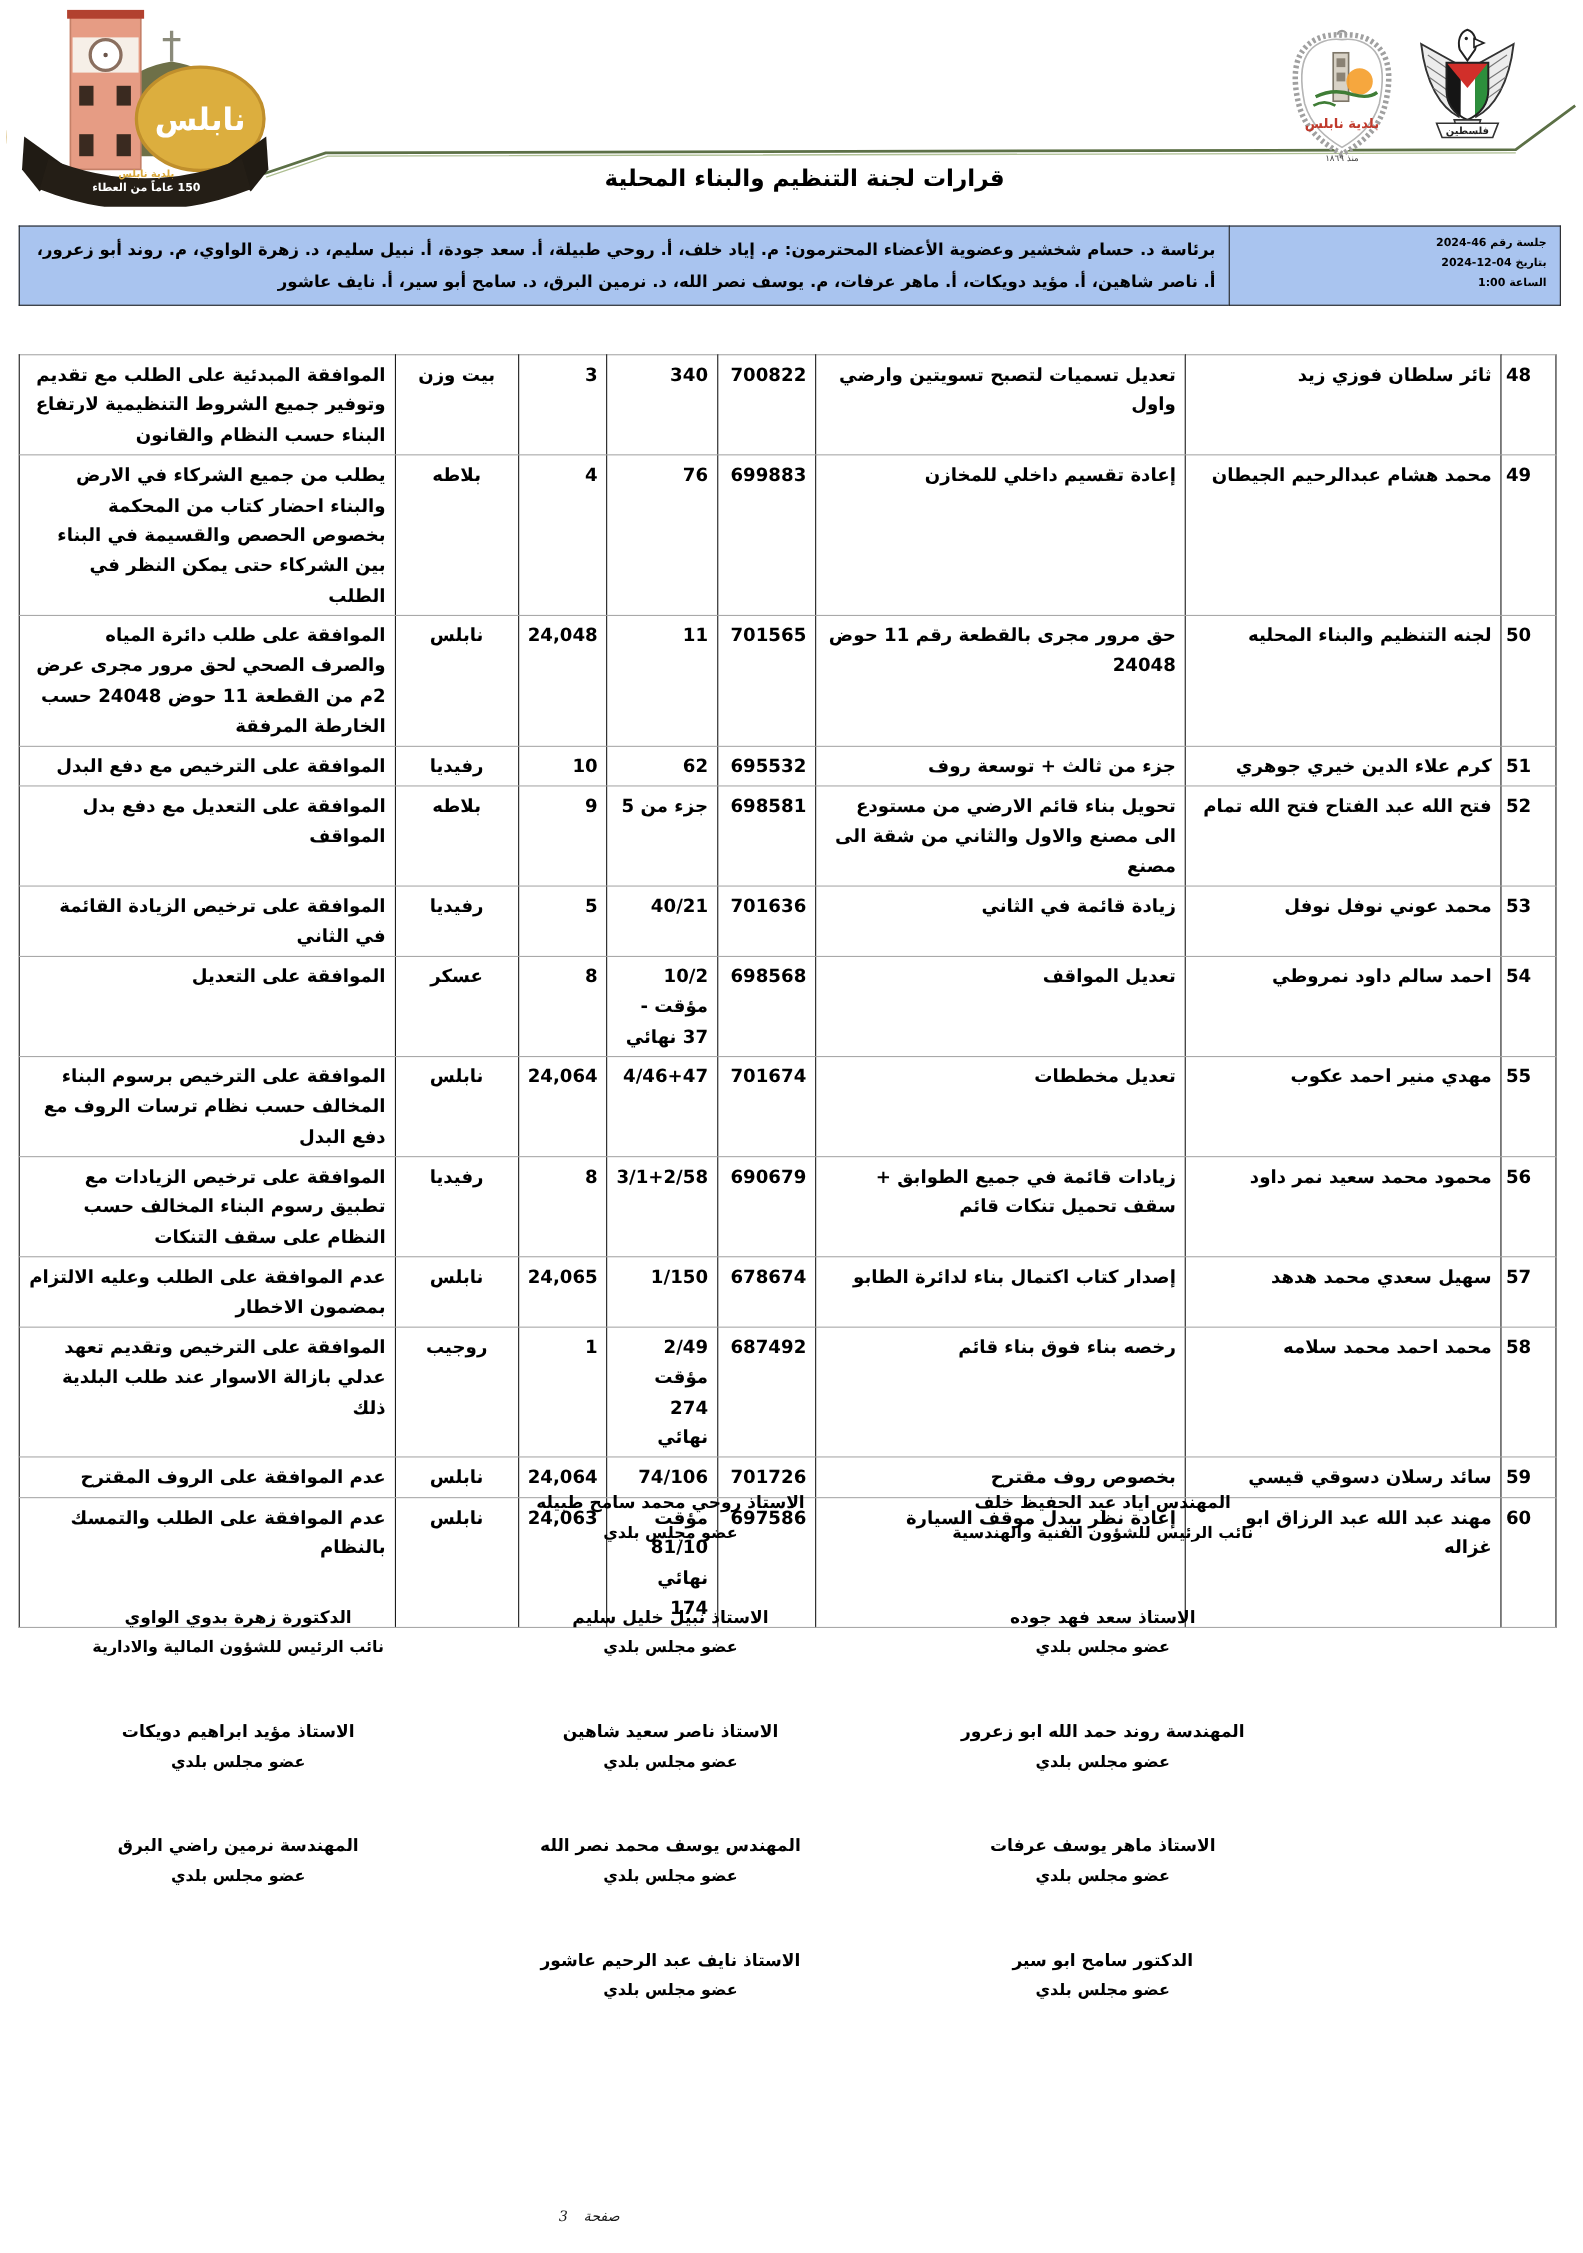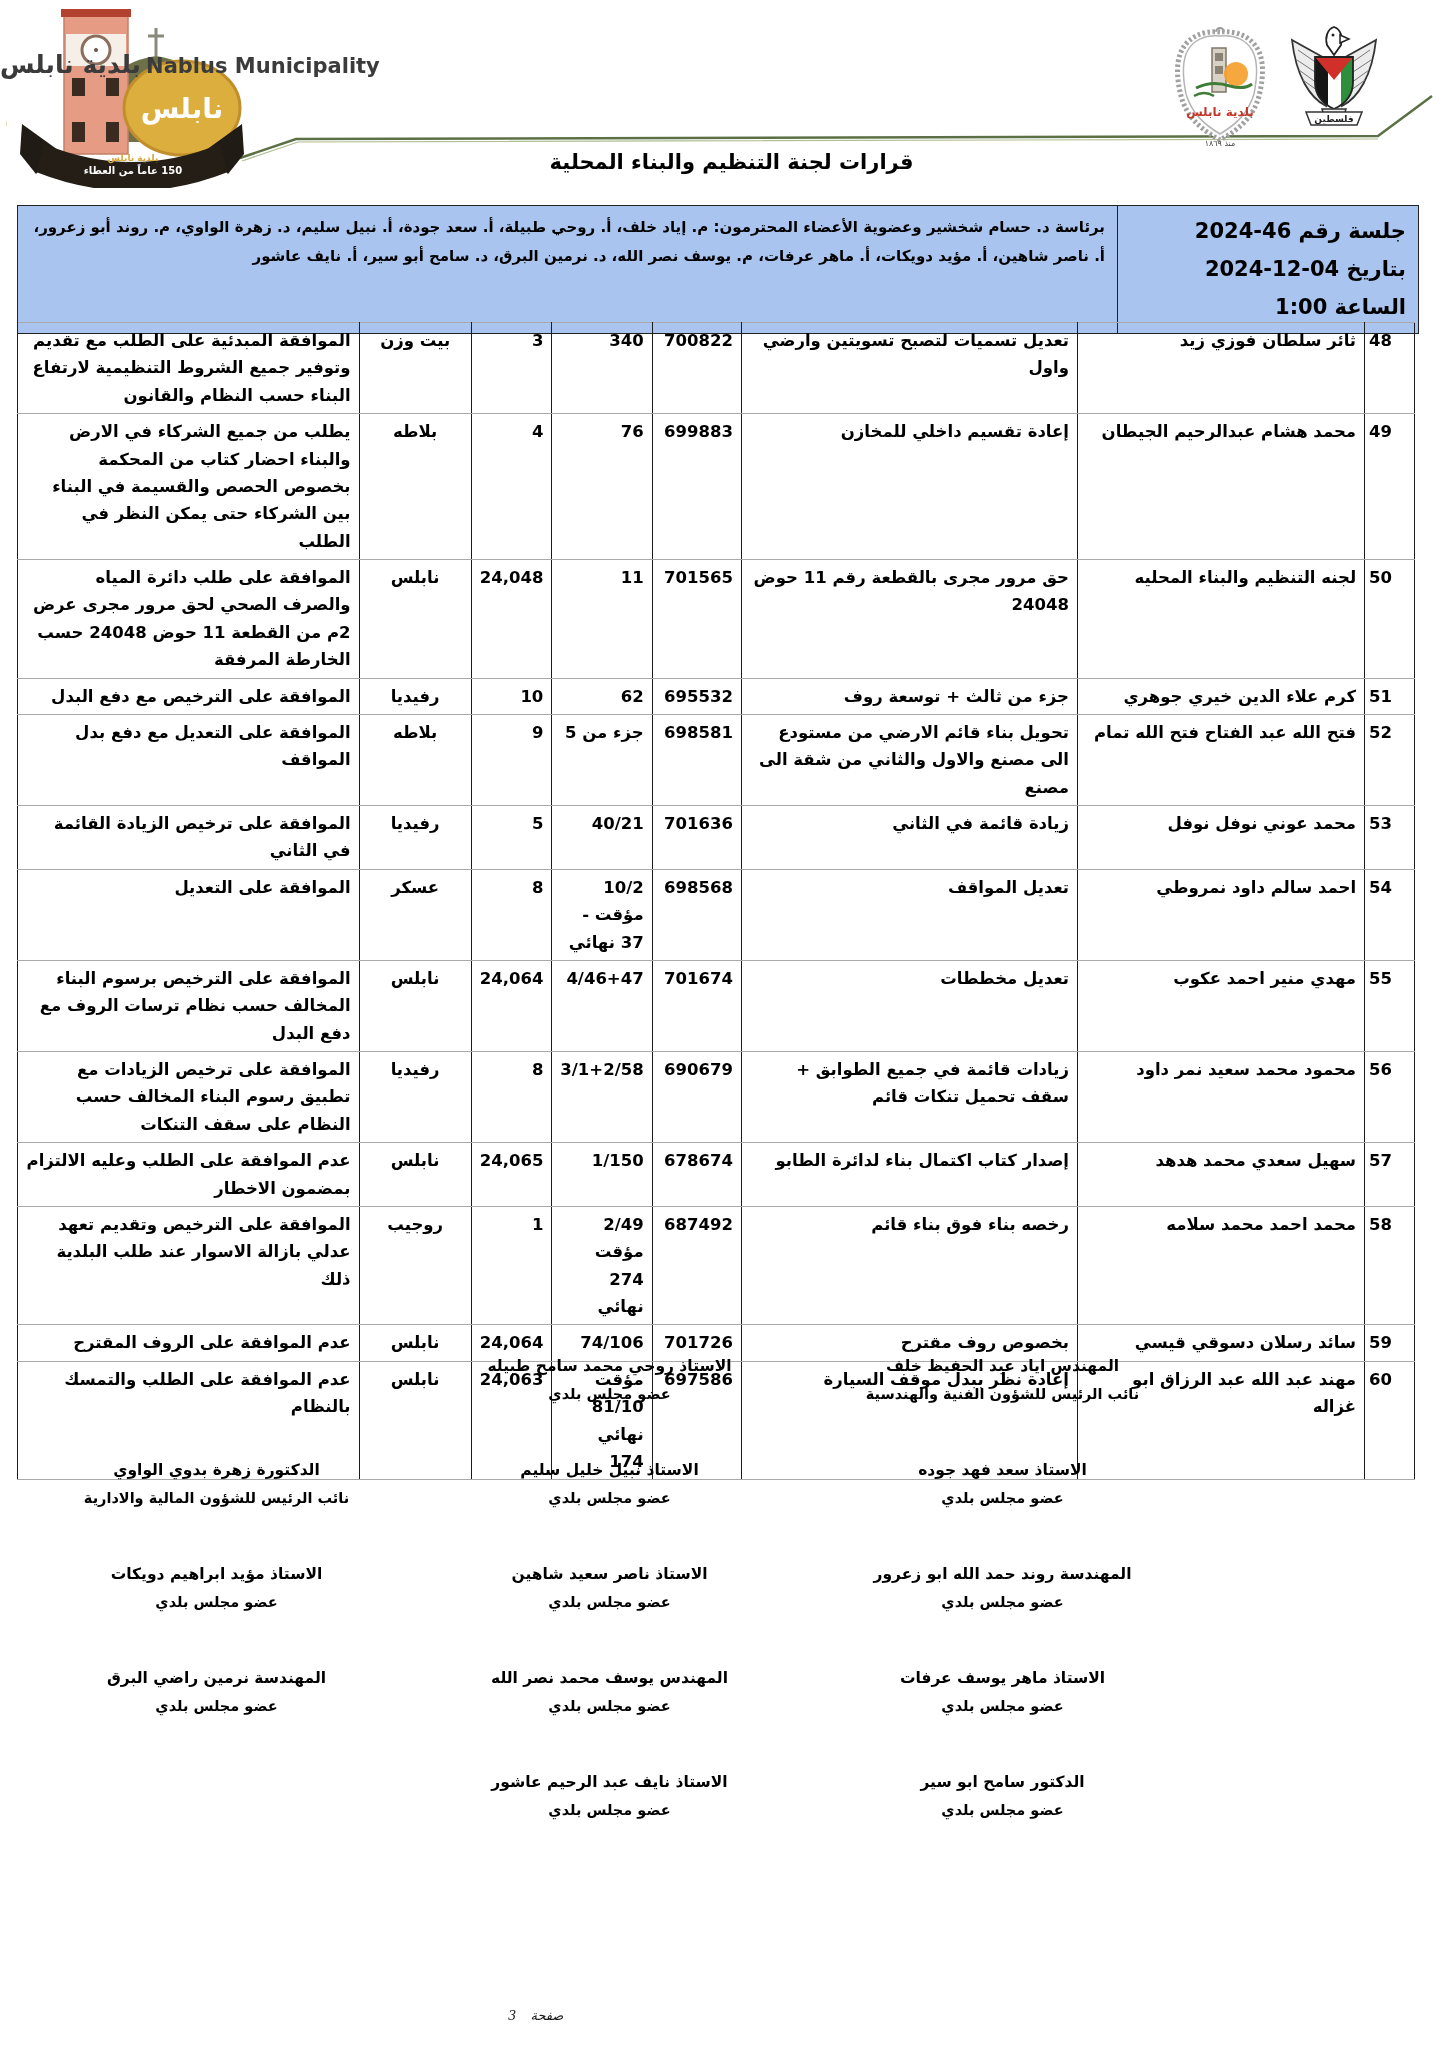--- a/index.html
+++ b/index.html
@@ -13,21 +13,21 @@
   .brand{position:absolute;top:50px;left:0;width:1165px;text-align:left;direction:rtl;white-space:nowrap;}
   .brand-ar{font-size:25px;font-weight:bold;color:#3b3b3b;letter-spacing:0;}
   .brand-en{font-size:21px;font-weight:bold;color:#3b3b3b;}
   .rule{position:absolute;left:0;top:0;pointer-events:none;}
   .doc-title{position:absolute;top:150px;left:0;width:100%;text-align:center;
              font-size:21px;font-weight:bold;margin:0;padding-left:12px;}
   
   .session{position:absolute;top:205px;right:20px;width:1402px;border-collapse:collapse;
            background:#a9c4ef;border:1px solid #222;}
   .session td{border:1px solid #222;vertical-align:top;padding:7px 12px;font-weight:bold;margin-top:28px;}
-  .session .s-meta{width:276px;font-size:21px;line-height:1.8;}
+  .session .s-meta{width:276px;font-size:10px;line-height:1.8;}
   .session .s-att{font-size:15px;line-height:1.9;text-align:right;}
   
   .decisions{position:absolute;top:322px;right:24px;width:1398px;border-collapse:collapse;
              border:1px solid #777;}
   .decisions td{border-right:1px solid #1c1c1c;border-left:1px solid #1c1c1c;
                 border-top:1px solid #a9a9a9;border-bottom:1px solid #a9a9a9;
                 vertical-align:top;padding:4px 8px;font-size:16.5px;font-weight:bold;line-height:1.66;}
   .decisions .c-no{text-align:left;padding-left:4px;}
   .decisions .c-name{text-align:right;}
   .decisions .c-subject{text-align:right;}
@@ -83,24 +83,20 @@
 
       <g>
         <path d="M16,120 L52,146 L30,170 L14,150 Z" fill="#201b14"></path>
         <path d="M236,120 L200,146 L222,170 L238,150 Z" fill="#201b14"></path>
         <path d="M38,140 Q126,176 214,140 L222,168 Q126,206 30,168 Z" fill="#241e16"></path>
         <text x="127" y="157" font-size="9" font-weight="bold" fill="#d9a83a" text-anchor="middle" font-family="DejaVu Sans, sans-serif">بلدية نابلس</text>
         <text x="127" y="170" font-size="10" font-weight="bold" fill="#ffffff" text-anchor="middle" font-family="DejaVu Sans, sans-serif">150 عاماً من العطاء</text>
       </g>
     </svg>
 
-    <div class="brand">
-      <span class="brand-en">Nablus Municipality</span>
-      <span class="brand-ar">بلدية نابلس</span>
-    </div>
 
     <svg class="crest" width="96" height="122" viewBox="0 0 96 122">
       <circle cx="48" cy="6" r="4" fill="none" stroke="#9a9a9a" stroke-width="2"></circle>
       <path d="M48,6 C30,4 17,12 11,22 C3,35 5,54 9,70 C15,92 30,104 48,114 C66,104 81,92 87,70 C91,54 93,35 85,22 C79,12 66,4 48,6 Z" fill="#ffffff" stroke="#a0a0a0" stroke-width="5" stroke-dasharray="2.5,2.5"></path>
       <path d="M48,10 C33,8 21,15 16,24 C9,36 11,53 14,68 C20,88 33,99 48,108 C63,99 76,88 82,68 C85,53 87,36 80,24 C75,15 63,8 48,10 Z" fill="none" stroke="#b5b5b5" stroke-width="1.5"></path>
       <g>
         <rect x="40" y="22" width="14" height="44" fill="#d8d2c6" stroke="#7d7668" stroke-width="1.5"></rect>
         <rect x="43" y="27" width="8" height="8" fill="#8a8274"></rect>
         <rect x="43" y="40" width="8" height="8" fill="#8a8274"></rect>
       </g>

